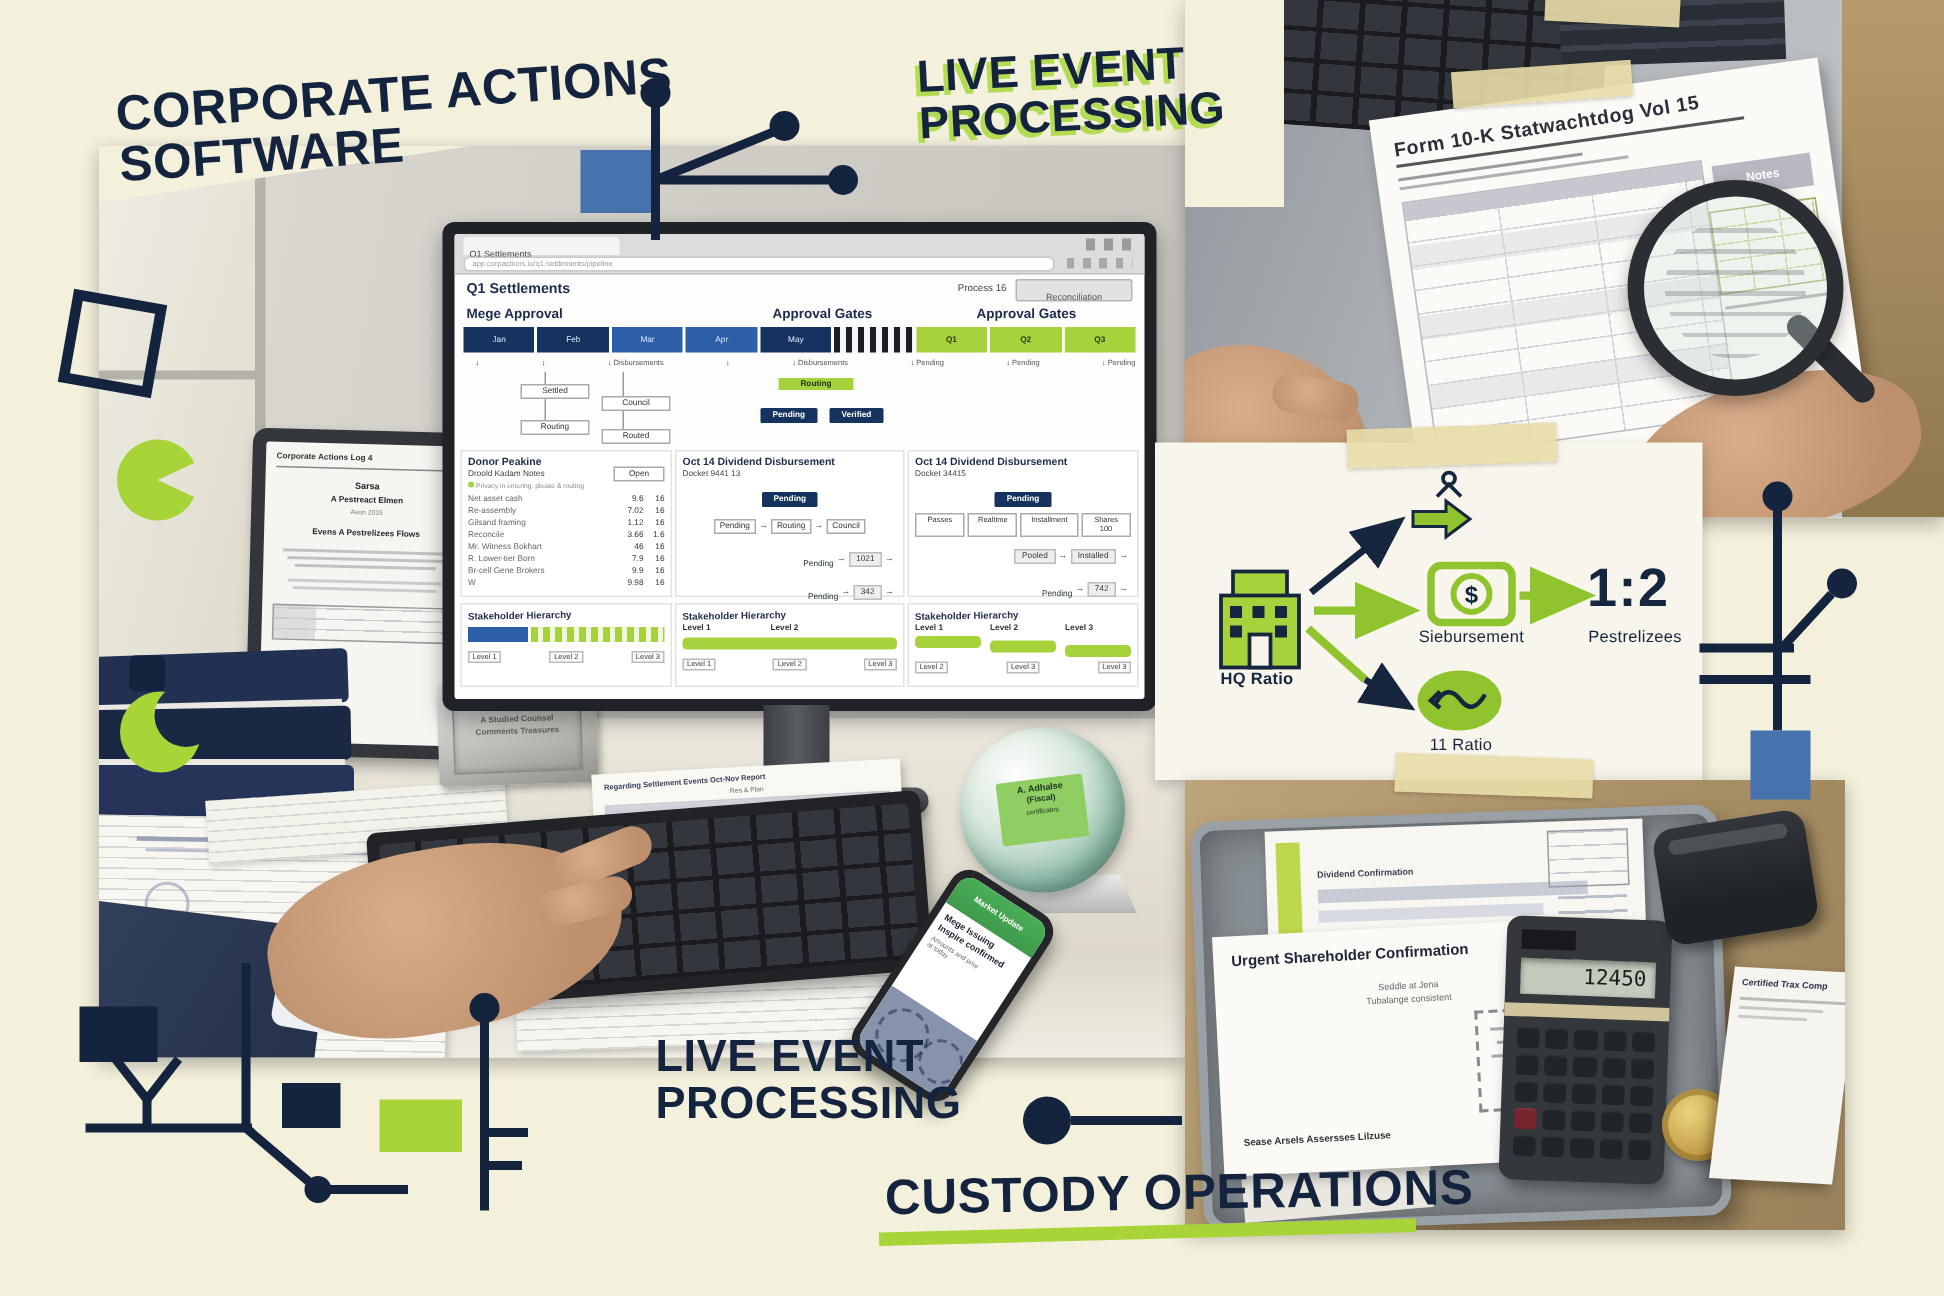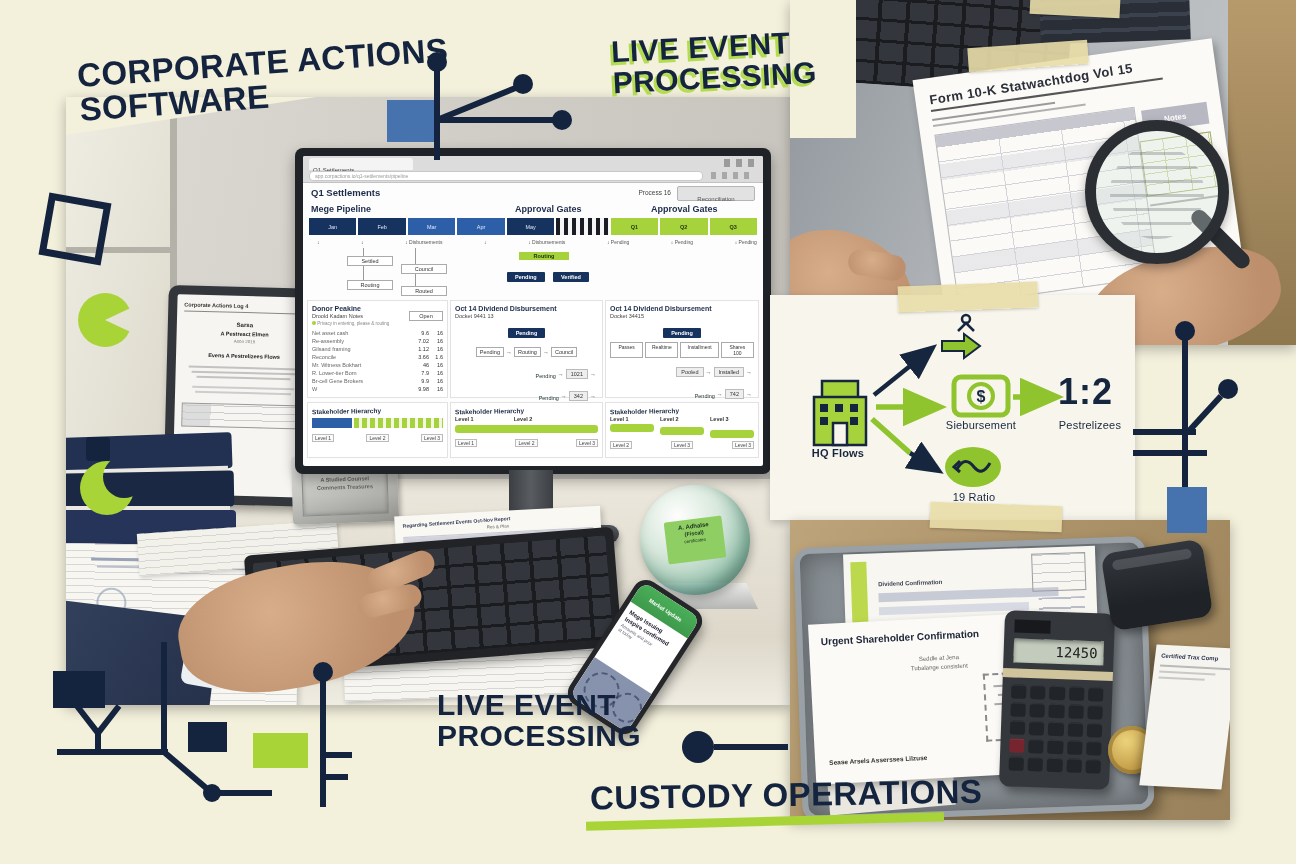--- a/index.html
+++ b/index.html
@@ -102,21 +102,21 @@
           </div>
           <div class="abs" style="right:8px;top:16px;width:44px;height:7px;background:repeating-linear-gradient(90deg,#a8a8a8 0 5px,transparent 5px 11px);"></div>
         </div>
 
         <div class="abs" style="left:8px;top:31px;font-size:9.5px;font-weight:bold;color:#1c2b4a;">Q1 Settlements</div>
         <div class="abs" style="right:92px;top:33px;font-size:6.5px;color:#444;">Process 16</div>
         <div class="abs" style="right:8px;top:30px;width:76px;height:13px;background:#e2e2e2;border:1px solid #b5b5b5;border-radius:2px;text-align:center;">
           <span style="font-size:6px;color:#555;line-height:13px;">Reconciliation</span>
         </div>
 
-        <div class="abs" style="left:8px;top:48px;font-size:9px;font-weight:bold;color:#1c2b4a;">Mege Pipeline</div>
+        <div class="abs" style="left:8px;top:48px;font-size:9px;font-weight:bold;color:#1c2b4a;">Mege Approval</div>
         <div class="abs" style="left:212px;top:48px;font-size:9px;font-weight:bold;color:#1c2b4a;">Approval Gates</div>
         <div class="abs" style="left:348px;top:48px;font-size:9px;font-weight:bold;color:#1c2b4a;">Approval Gates</div>
 
         <div class="abs" style="left:6px;top:62px;width:448px;height:17px;display:flex;gap:2px;">
           <div class="seg">Jan</div>
           <div class="seg">Feb</div>
           <div class="seg" style="background:#2d5fa8;">Mar</div>
           <div class="seg" style="background:#2d5fa8;">Apr</div>
           <div class="seg">May</div>
           <div class="seg stripe"></div>
@@ -376,25 +376,25 @@
         <circle cx="211" cy="101" r="12" fill="none" stroke="#8fc42e" stroke-width="4"></circle>
         <text x="211" y="107" font-size="16" font-weight="bold" fill="#17263f" text-anchor="middle" font-family="Liberation Sans, sans-serif">$</text>
       </g>
 
       <g>
         <ellipse cx="203" cy="172" rx="28" ry="20" fill="#8fc42e"></ellipse>
         <path d="M187 174 q8 -14 17 -2 q8 10 16 -4" stroke="#17263f" stroke-width="3" fill="none"></path>
         <path d="M190 166 l-6 6 6 5" stroke="#17263f" stroke-width="3" fill="none"></path>
       </g>
     </svg>
-    <div class="dlabel" style="left:28px;top:152px;width:80px;">HQ Flows</div>
+    <div class="dlabel" style="left:28px;top:152px;width:80px;">HQ Ratio</div>
     <div class="dlabel" style="left:168px;top:124px;width:86px;font-weight:normal;">Siebursement</div>
     <div class="abs" style="left:288px;top:76px;font-size:36px;font-weight:bold;color:#17263f;letter-spacing:1px;">1:2</div>
     <div class="dlabel" style="left:276px;top:124px;width:88px;font-weight:normal;">Pestrelizees</div>
-    <div class="dlabel" style="left:174px;top:196px;width:60px;font-weight:normal;">19 Ratio</div>
+    <div class="dlabel" style="left:174px;top:196px;width:60px;font-weight:normal;">11 Ratio</div>
   </div>
 
   <div class="photo" style="left:790px;top:520px;width:440px;height:300px;overflow:hidden;background:linear-gradient(120deg,#bda47b,#a78d63 60%,#98815b);">
     <div class="abs" style="left:8px;top:22px;width:340px;height:262px;background:#878e93;border:6px solid #9aa1a6;border-radius:16px;transform:rotate(-2deg);box-shadow:inset 0 0 28px rgba(0,0,0,.4),5px 8px 14px rgba(0,0,0,.35);"></div>
     <div class="abs" style="left:38px;top:244px;width:126px;height:46px;background:#e9e7df;transform:rotate(-5deg);"></div>
 
     <div class="abs" style="left:55px;top:30px;width:252px;height:118px;background:#f7f6f1;transform:rotate(-2deg);box-shadow:2px 3px 6px rgba(0,0,0,.3);">
       <div style="position:absolute;left:7px;top:8px;width:16px;height:96px;background:#bcd94e;"></div>
       <div style="position:absolute;left:34px;top:28px;font-size:6px;font-weight:bold;color:#3c4252;">Dividend Confirmation</div>
       <div style="position:absolute;left:34px;top:40px;width:180px;height:9px;background:#c7cbd5;"></div>

